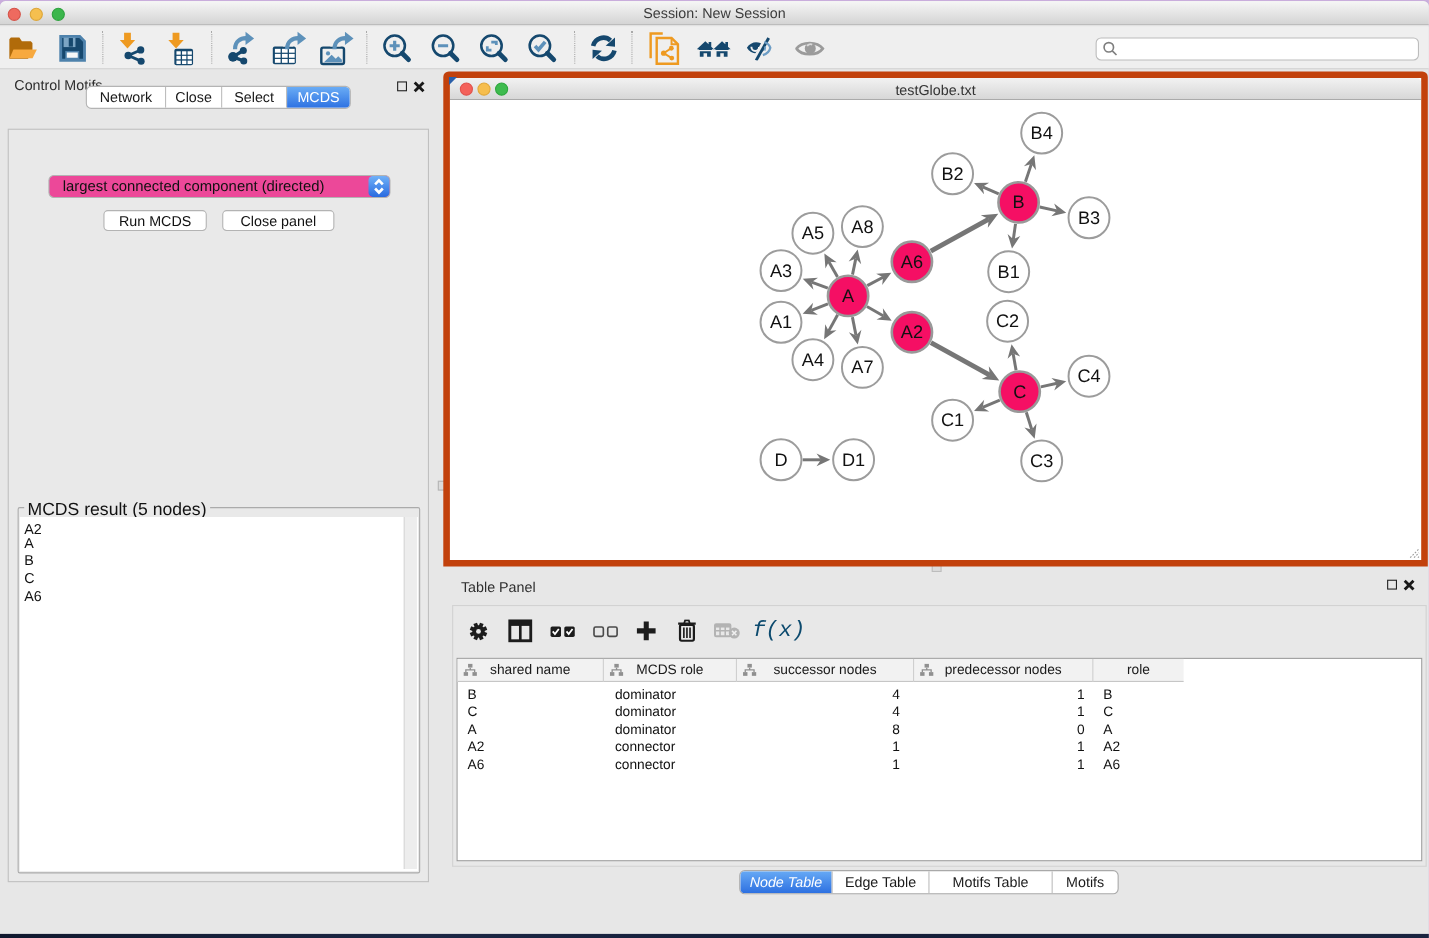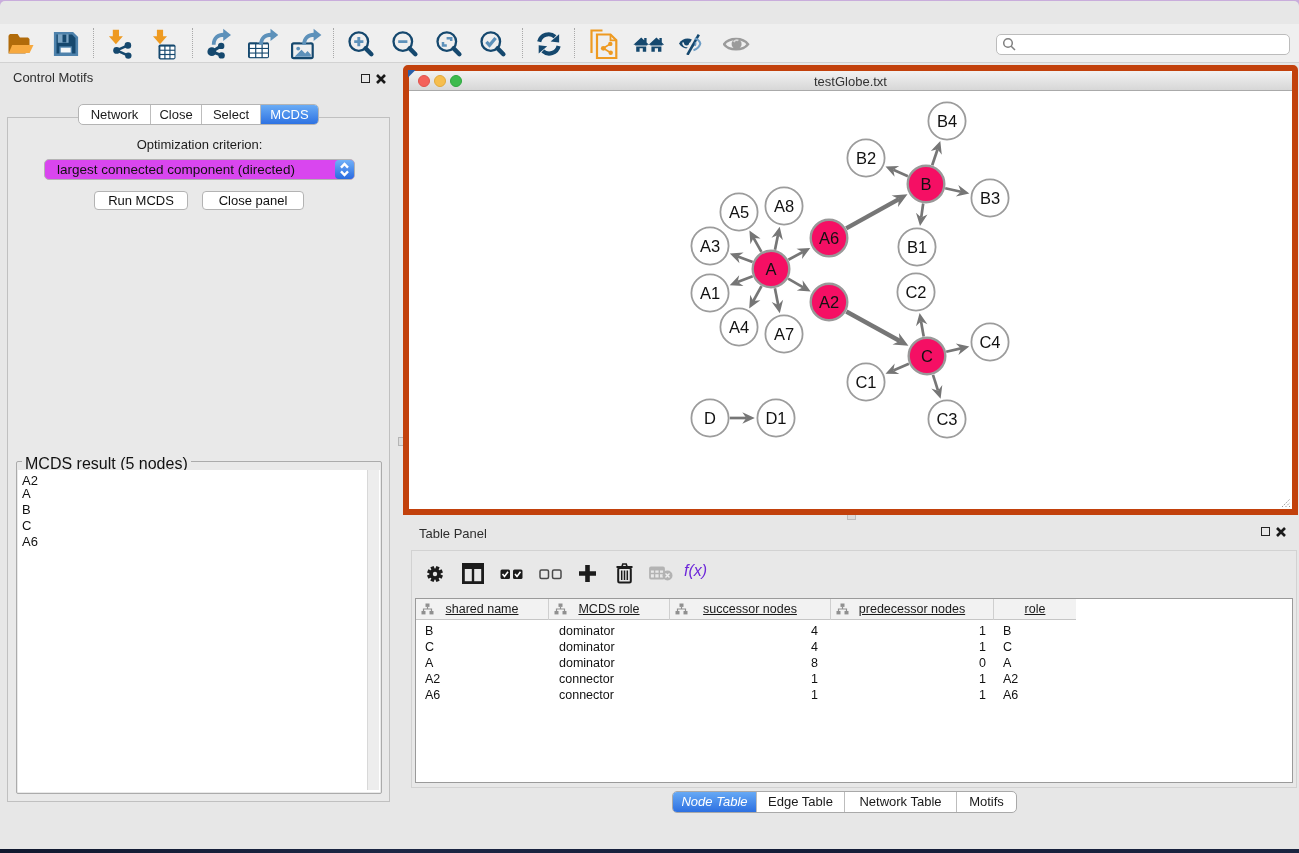--- a/index.html
+++ b/index.html
@@ -27,21 +27,21 @@
   background:#e9e9e9; border:1px solid #c0c0c0; }
 .tabgrp { position:absolute; display:flex; background:#fff; border:1px solid #b4b4b4;
   border-radius:5px; overflow:hidden; }
 .tabgrp .tb { font-size:13px; color:#1a1a1a; text-align:center; line-height:19px;
   border-right:1px solid #bdbdbd; }
 .tabgrp .tb:last-child { border-right:none; }
 .tabgrp .sel { background:linear-gradient(#6aacf5,#2e72e2); color:#fff; }
 #optlab { position:absolute; left:8px; top:136px; width:383px; text-align:center;
   font-size:13px; color:#1c1c1c; }
 #dropdown { position:absolute; left:44px; top:158px; width:311px; height:21px;
-  background:#d946ef; border:1px solid #b3b3b3; border-radius:5px; }
+  background:#ec4899; border:1px solid #b3b3b3; border-radius:5px; }
 #dropdown .txt { position:absolute; left:12px; top:2px; font-size:13.5px; color:#111; }
 #dropdown .step { position:absolute; right:0px; top:0px; width:19px; height:19px;
   background:linear-gradient(#70b1f8,#2a6be0); border-radius:4px; }
 .btn { position:absolute; height:19px; background:#fff; border:1px solid #b3b3b3;
   border-radius:4px; font-size:13px; color:#111; text-align:center; line-height:17px; }
 #fieldset { position:absolute; left:16px; top:460px; width:366px; height:333px;
   border:1px solid #ababab; border-radius:2px; }
 #fieldlab { position:absolute; left:22px; top:454px; background:#e9e9e9;
   font-size:16px; color:#111; padding:0 3px; }
 #mlist { position:absolute; left:18px; top:469px; width:362px; height:322px;
@@ -59,21 +59,21 @@
 #nettb .t { position:absolute; left:0; right:0; top:2.5px; text-align:center;
   font-size:13px; color:#333; }
 .nlight { position:absolute; top:4px; width:12px; height:12px; border-radius:50%; }
 
 #tpTitle { position:absolute; left:419px; top:525px; font-size:13px; color:#2e2e2e; }
 #ntable { position:absolute; left:415px; top:597px; width:878px; height:185px;
   background:#fff; border:1px solid #9a9a9a; }
 #thead { position:absolute; left:0; top:0; width:660px; height:21px;
   background:#f2f2f2; border-bottom:1px solid #c6c6c6; }
 .hcol { position:absolute; top:0; height:21px; border-right:1px solid #cfcfcf;
-  font-size:12.5px; color:#1a1a1a; text-align:center; line-height:20px;text-decoration:underline; }
+  font-size:12.5px; color:#1a1a1a; text-align:center; line-height:20px; }
 .hcol svg { position:absolute; left:5px; top:4px; margin:0 !important; }
 .hcol:last-child { border-right:none; }
 .trow { position:absolute; left:0; width:876px; height:16px; font-size:12.5px; color:#111; }
 .trow span { position:absolute; top:1px; }
 .num { text-align:right; }
 .btabs { position:absolute; display:flex; background:#fff; border:1px solid #a9a9a9;
   border-radius:5px; overflow:hidden; }
 .btabs .tb { font-size:13px; color:#1a1a1a; text-align:center; line-height:20px;
   border-right:1px solid #bdbdbd; }
 .btabs .tb:last-child { border-right:none; }
@@ -87,20 +87,26 @@
 #memb i { display:inline-block; width:11px; height:11px; border-radius:50%;
   background:#1f9632; margin-right:5px; vertical-align:-1.5px; }
 #listbtn { position:absolute; left:9px; top:5px; width:28px; height:24px;
   background:#fafafa; border:1px solid #ababab; border-radius:3px; }
 #deskstrip { position:absolute; left:0; top:849px; width:1299px; height:4px;
   background:linear-gradient(90deg,#10182e,#1c2745 30%,#141d38 60%,#1a2440); }
 </style>
 </head>
 <body>
 <div id="appwin">
+<div id="titlebar">
+  <div class="light" style="left:7px;background:#ee6a5f;border:0.5px solid #d5544a;"></div>
+  <div class="light" style="left:27px;background:#f5bf4f;border:0.5px solid #dda73a;"></div>
+  <div class="light" style="left:47px;background:#3bb64c;border:0.5px solid #2fa33f;"></div>
+  <div class="t">Session: New Session</div>
+</div>
 <div id="toolbar">
 <div id="searchbox"></div>
       <svg style="position:absolute;left:6px;top:8px" width="30" height="24" viewBox="0 0 30 24">
 <path d="M2.5 21.5 L2.5 3.7 L3.9 2.1 L11.6 2.1 L13.9 5.6 L22 5.6 L23.5 7.1 L23.5 13 L19.5 21.5 Z" fill="#b16b0a"></path>
 <path d="M2.8 21 L6.2 12.9 L27.5 12.9 L23.6 21 Z" fill="#f7a93f"></path>
 </svg>
 <svg style="position:absolute;left:53px;top:7px" width="26" height="26" viewBox="0 0 26 26">
 <path d="M2.2 2.2 L19.5 2.2 L23.8 6.5 L23.8 23.8 L2.2 23.8 Z" fill="#16486e" stroke="#4e82ac" stroke-width="2.6"></path>
 <rect x="4.8" y="3.2" width="10.8" height="8.6" fill="#7ca5c4"></rect>
 <rect x="9.5" y="3.6" width="3.8" height="7.8" fill="#16486e"></rect>
@@ -239,27 +245,26 @@
 <div class="tsep" style="left:522px;"></div>
 <div class="tsep" style="left:574px;"></div>
 
 </div>
 <div id="cpTitle">Control Motifs</div>
 <div class="wsq" style="left:361px;top:73px;"></div>
 <svg class="abs" style="left:375px;top:72px" width="12" height="12" viewBox="0 0 12 12">
       <path d="M2 2 L10 10 M10 2 L2 10" stroke="#1a1a1a" stroke-width="2.6"></path>
     </svg>
 <div id="cpPanel"></div>
-<div class="tabgrp" style="left:78px;top:103px;height:21px;align-items:flex-end;">
+<div class="tabgrp" style="left:78px;top:77px;height:21px;align-items:flex-end;">
   <div class="tb" style="width:72px;">Network</div>
   <div class="tb" style="width:51px;">Close</div>
   <div class="tb" style="width:59px;">Select</div>
   <div class="tb sel" style="width:57px;">MCDS</div>
 </div>
-<div id="optlab">Optimization criterion:</div>
 <div id="dropdown">
   <div class="txt">largest connected component (directed)</div>
   <div class="step">
     <svg width="19" height="19" viewBox="0 0 19 19" style="position:absolute;left:0;top:0">
       <path d="M6 7.6 L9.5 4 L13 7.6" stroke="#fff" stroke-width="2.4" fill="none"></path>
       <path d="M6 11.4 L9.5 15 L13 11.4" stroke="#fff" stroke-width="2.4" fill="none"></path>
     </svg>
   </div>
 </div>
 <div class="btn" style="left:94px;top:190px;width:94px;">Run MCDS</div>
@@ -426,21 +431,21 @@
         <line x1="11.3" y1="7.5" x2="11.3" y2="17"></line>
       </g>
     </svg>
 <svg style="position:absolute;left:649px;top:565px" width="24" height="15" viewBox="0 0 24 15">
 <rect x="1" y="1.5" width="14" height="11" rx="1" fill="none" stroke="#b3b3b3" stroke-width="1.8"></rect>
 <rect x="1" y="1.5" width="14" height="3" fill="#b3b3b3"></rect>
 <path d="M1 7.5 L15 7.5 M5.6 4 L5.6 12.5 M10.3 4 L10.3 12.5" stroke="#b3b3b3" stroke-width="1.4"></path>
 <circle cx="18.5" cy="9.5" r="5" fill="#b3b3b3"></circle>
 <path d="M16.5 7.5 L20.5 11.5 M20.5 7.5 L16.5 11.5" stroke="#efefef" stroke-width="1.4"></path>
     </svg>
-<div style="position:absolute;left:684px;top:561px;font-family:Liberation Sans, sans-serif;font-style:italic;font-size:16px;color:#6d28d9;"><i>f(x)</i></div>
+<div style="position:absolute;left:684px;top:561px;font-family:Liberation Mono, monospace;font-style:italic;font-size:20px;color:#0c4a6e;"><i>f(x)</i></div>
 <div id="ntable">
   <div id="thead">
     <div class="hcol" style="left:0;width:133px;"><svg width="13" height="12" viewBox="0 0 13 12">
             <rect x="4.5" y="0.5" width="4" height="3.4" fill="#909090"></rect>
             <path d="M6.5 4 L6.5 6 M2.5 8 L2.5 6 L10.5 6 L10.5 8" stroke="#909090" stroke-width="1.2" fill="none"></path>
             <rect x="0.5" y="8" width="4" height="3.4" fill="#909090"></rect>
             <rect x="8.5" y="8" width="4" height="3.4" fill="#909090"></rect>
           </svg>shared name</div>
     <div class="hcol" style="left:133px;width:121px;"><svg width="13" height="12" viewBox="0 0 13 12">
             <rect x="4.5" y="0.5" width="4" height="3.4" fill="#909090"></rect>
@@ -494,17 +499,17 @@
         <span style="left:9px;">A6</span>
         <span style="left:143px;">connector</span>
         <span class="num" style="left:254px;width:148px;">1</span>
         <span class="num" style="left:415px;width:155px;">1</span>
         <span style="left:587px;">A6</span>
       </div>
 </div>
 <div class="btabs" style="left:672px;top:790px;height:22px;">
   <div class="tb sel" style="width:84px;font-style:italic;">Node Table</div>
   <div class="tb" style="width:88px;">Edge Table</div>
-  <div class="tb" style="width:112px;">Network Table</div>
+  <div class="tb" style="width:112px;">Motifs Table</div>
   <div class="tb" style="width:59px;">Motifs</div>
 </div>
 </div>
 <div id="deskstrip"></div>
 
 </body></html>

